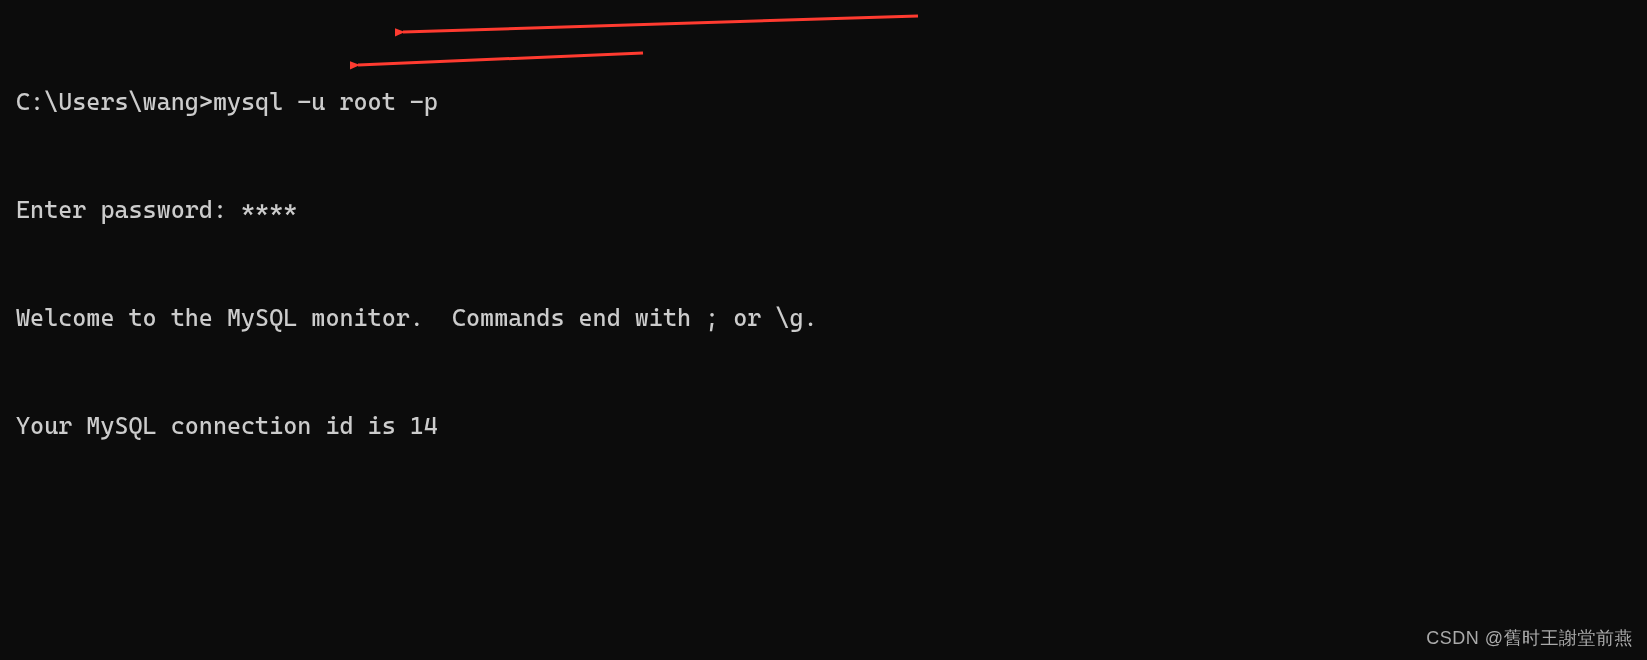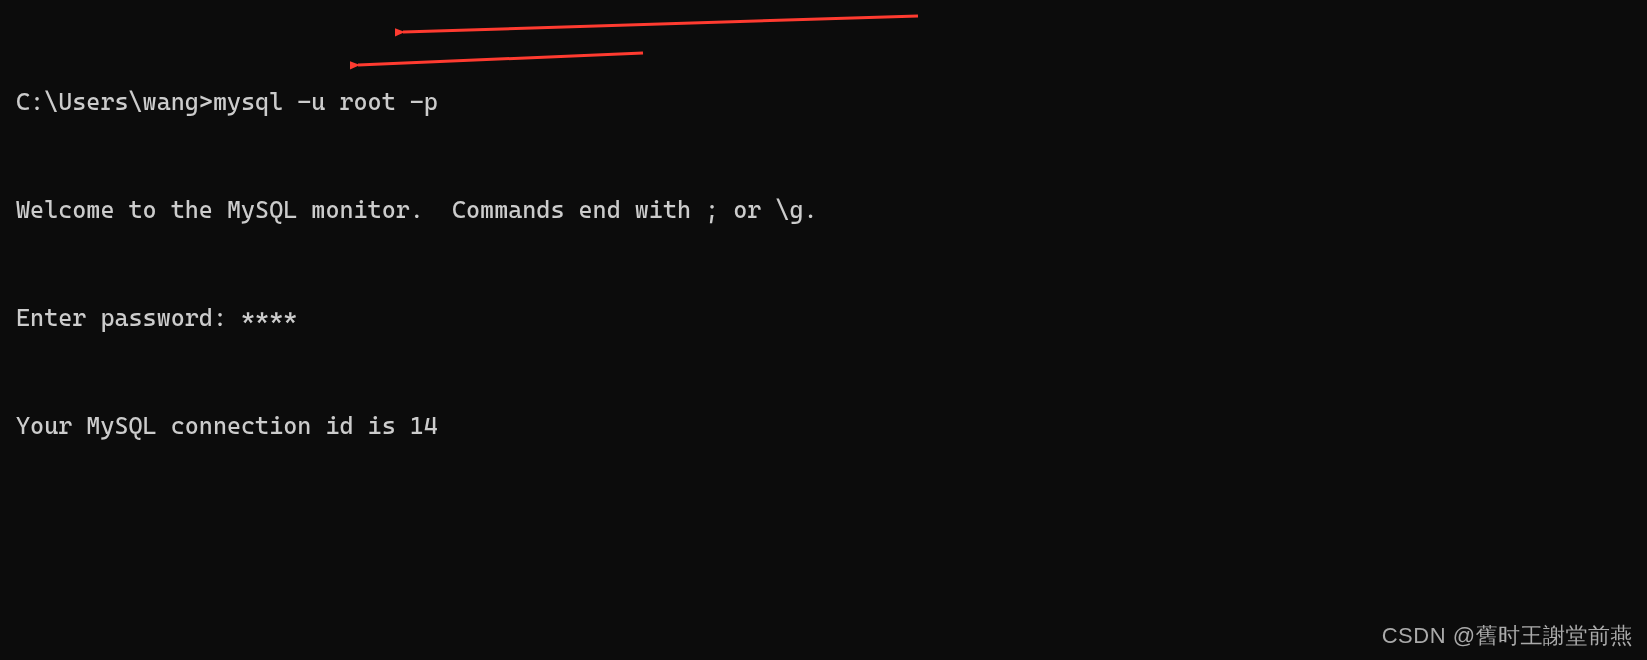--- a/index.html
+++ b/index.html
@@ -28,32 +28,32 @@
     }
     .arrow {
       position: absolute;
       pointer-events: none;
     }
     .watermark {
       position: absolute;
       bottom: 8px;
       right: 14px;
       color: #aaaaaa;
-      font-size: 22px;
+      font-size: 18px;
       font-family: -apple-system, "Microsoft YaHei", sans-serif;
       letter-spacing: 0.5px;
     }
   </style>
 </head>
 <body>
 
 <div class="terminal">
   <span class="line">C:\Users\wang&gt;mysql -u root -p</span>
+  <span class="line">Enter password: ****</span>
   <span class="line">Welcome to the MySQL monitor.  Commands end with ; or \g.</span>
-  <span class="line">Enter password: ****</span>
   <span class="line">Your MySQL connection id is 14</span>
   <span class="line"></span>
   
   <span class="line"></span>
   
   
   
   <span class="line"></span>
   
   <span class="line"></span>

